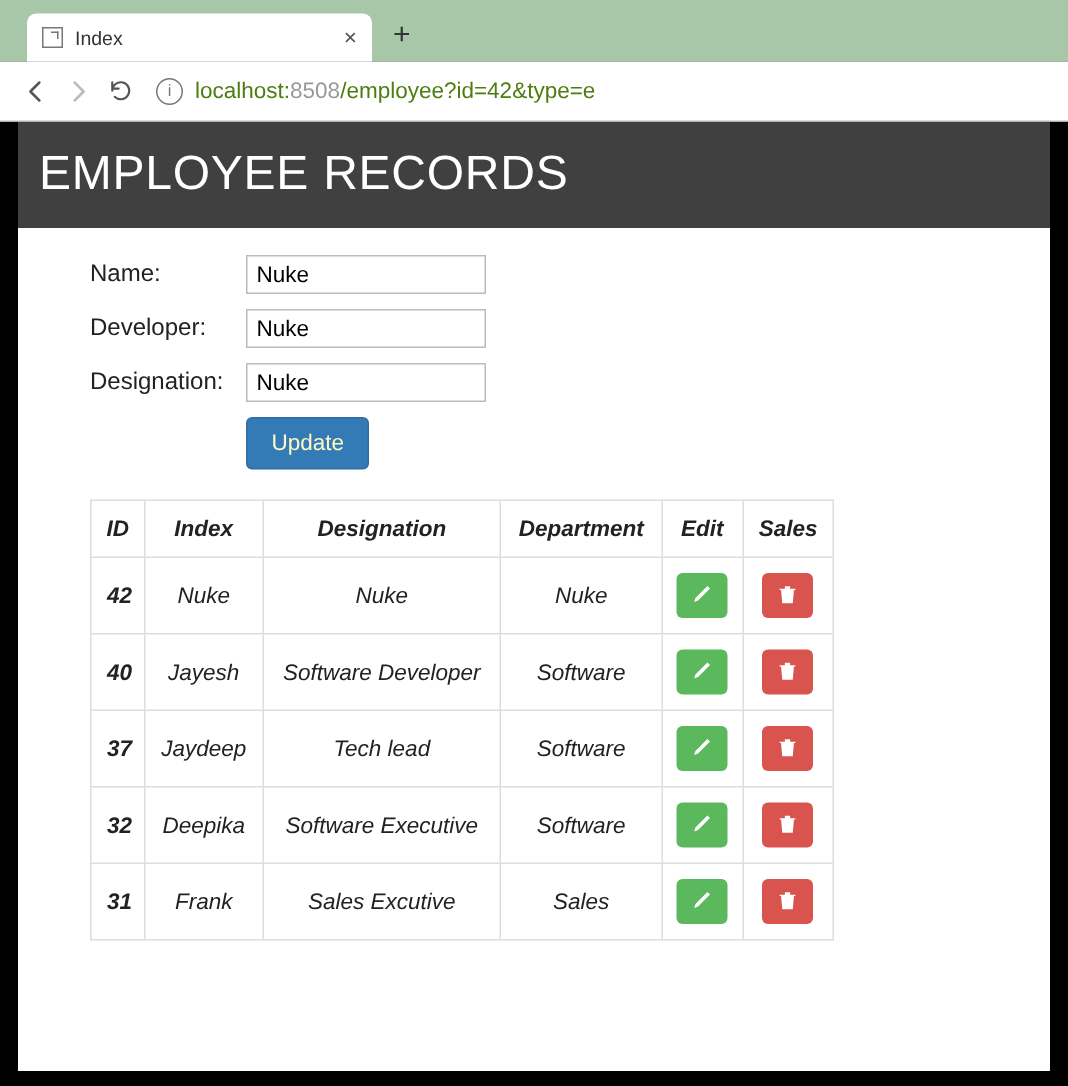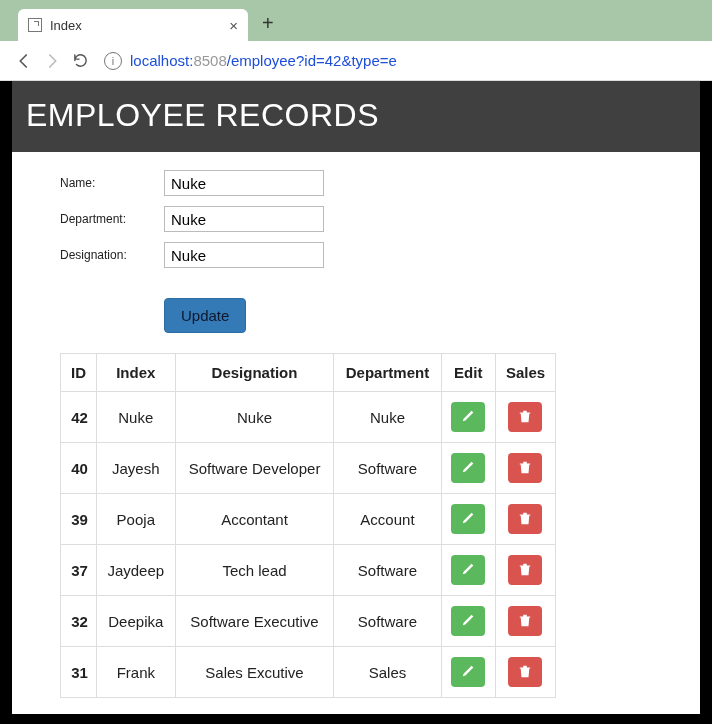--- a/index.html
+++ b/index.html
@@ -71,21 +71,21 @@
     border: 1.5px solid #777;
     border-radius: 50%;
     display: flex; align-items: center; justify-content: center;
     font-size: 11px; color: #777;
     margin: 0 8px 0 10px;
   }
   .url {
     font-size: 15px;
     color: #999;
   }
-  .url .host { color: #1d4ed8; }
+  .url .host { color: #4d7c0f; }
   
   .page {
     background: #fff;
     margin: 0 12px 12px 12px;
     height: calc(724px - 39px - 40px - 12px);
     overflow: hidden;
   }
   .header-bar {
     background: #404040;
     color: #fff;
@@ -97,54 +97,55 @@
   .form-area {
     padding: 18px 0 10px 48px;
   }
   .form-row {
     display: flex;
     align-items: center;
     margin-bottom: 10px;
   }
   .form-row label {
     width: 104px;
-    font-size: 12px;
+    font-size: 16px;
     color: #222;
   }
   .form-row input {
     width: 160px;
     height: 26px;
     border: 1px solid #bbb;
     padding: 2px 6px;
     font-size: 15px;
   }
   .btn-primary {
     background: #337ab7;
-    color: #0f172a;
+    color: #fef9c3;
     border: 1px solid #2e6da4;
     border-radius: 4px;
     padding: 8px 16px;
     font-size: 15px;
     cursor: pointer;
     margin-left: 104px;
-    margin-top: 20px;
+    margin-top: 0;
   }
   .table-wrap {
     padding: 10px 0 0 48px;
   }
   table {
     border-collapse: collapse;
     width: 496px;
   }
   th, td {
     border: 1px solid #ddd;
     padding: 10px 8px;
     text-align: center;
     font-size: 15px;
     color: #222;
+    font-style: italic;
   }
   th { font-weight: 700; }
   td:first-child { font-weight: 700; text-align: right; }
   .btn-sm {
     display: inline-flex;
     align-items: center;
     justify-content: center;
     width: 34px; height: 30px;
     border-radius: 4px;
     cursor: pointer;
@@ -190,21 +191,21 @@
 
 <div class="page">
   <div class="header-bar">EMPLOYEE RECORDS</div>
 
   <div class="form-area">
     <div class="form-row">
       <label>Name:</label>
       <input type="text" value="Nuke" style="">
     </div>
     <div class="form-row">
-      <label>Department:</label>
+      <label>Developer:</label>
       <input type="text" value="Nuke" style="">
     </div>
     <div class="form-row">
       <label>Designation:</label>
       <input type="text" value="Nuke" style="">
     </div>
     <button class="btn-primary">Update</button>
   </div>
 
   <div class="table-wrap">
@@ -246,36 +247,20 @@
                     <path d="M12.1 1.9l2 2L5 13l-3 1 1-3 9.1-9.1zM10.5 3.5l2 2"></path>
                   </svg></span>
               </button></td>
             <td><button class="btn-sm btn-del">
                 <span><svg viewBox="0 0 16 16">
                     <path d="M3 4h10l-1 11H4L3 4zm3-2h4v2H6V2zM2 4h12v1H2z"></path>
                   </svg></span>
               </button></td>
           </tr>
           <tr>
-            <td>39</td>
-            <td>Pooja</td>
-            <td>Accontant</td>
-            <td>Account</td>
-            <td><button class="btn-sm btn-edit">
-                <span><svg viewBox="0 0 16 16">
-                    <path d="M12.1 1.9l2 2L5 13l-3 1 1-3 9.1-9.1zM10.5 3.5l2 2"></path>
-                  </svg></span>
-              </button></td>
-            <td><button class="btn-sm btn-del">
-                <span><svg viewBox="0 0 16 16">
-                    <path d="M3 4h10l-1 11H4L3 4zm3-2h4v2H6V2zM2 4h12v1H2z"></path>
-                  </svg></span>
-              </button></td>
-          </tr>
-          <tr>
             <td>37</td>
             <td>Jaydeep</td>
             <td>Tech lead</td>
             <td>Software</td>
             <td><button class="btn-sm btn-edit">
                 <span><svg viewBox="0 0 16 16">
                     <path d="M12.1 1.9l2 2L5 13l-3 1 1-3 9.1-9.1zM10.5 3.5l2 2"></path>
                   </svg></span>
               </button></td>
             <td><button class="btn-sm btn-del">

